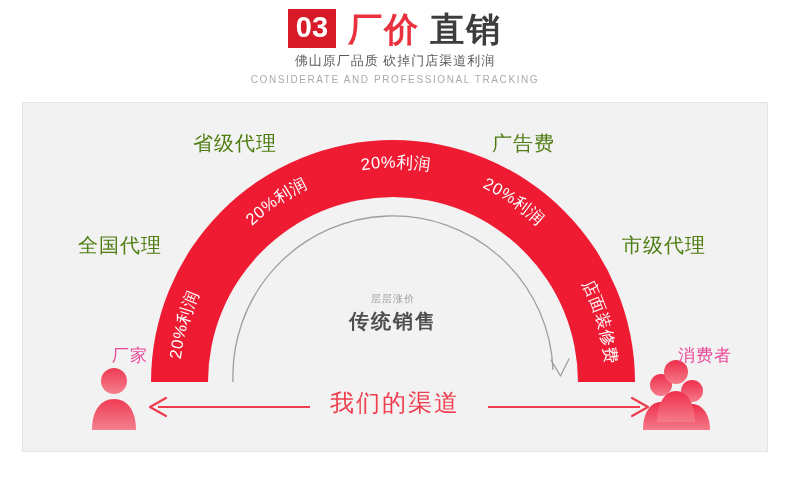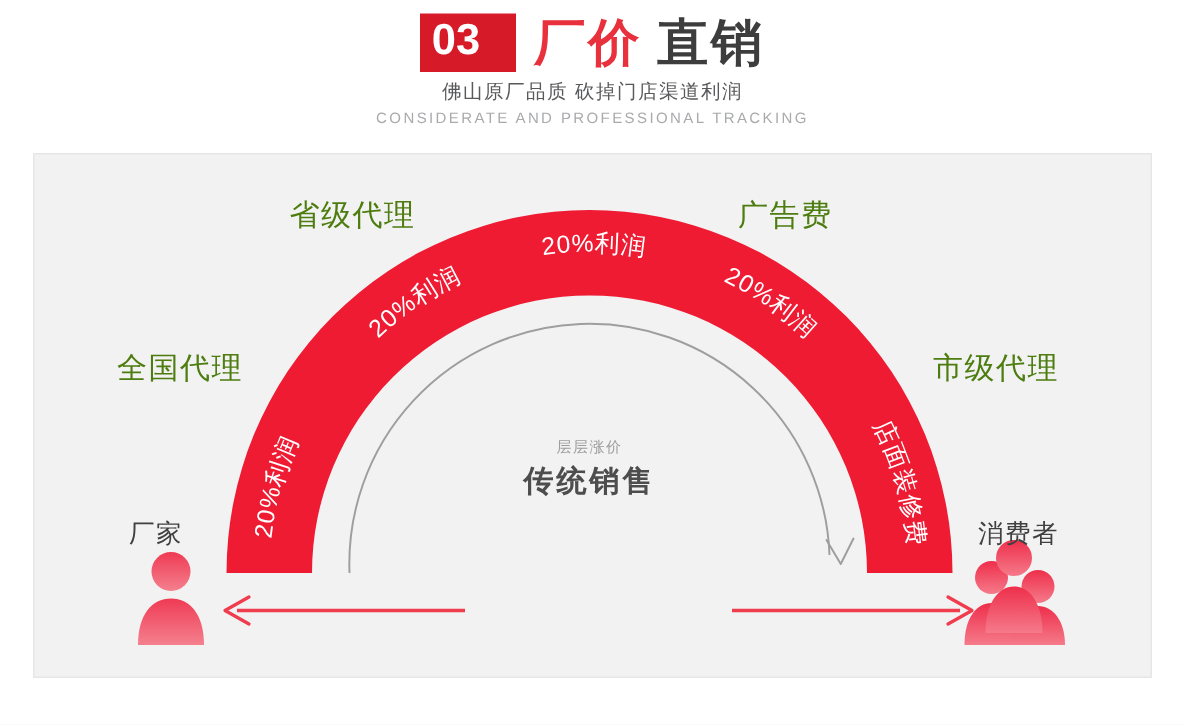--- a/index.html
+++ b/index.html
@@ -33,21 +33,21 @@
     align-items: center;
     justify-content: center;
     gap: 12px;
   }
   .badge-num {
     background: #d71a28;
     color: #ffffff;
     font-size: 29px;
     font-weight: bold;
     line-height: 1;
-    padding: 4px 24px 6px 8px;
+    padding: 4px 8px 6px 8px;
     letter-spacing: 0px;
     font-family: "Liberation Sans", sans-serif;
   }
   .title-red {
     color: #e8313c;
     font-size: 34px;
     font-weight: bold;
     letter-spacing: 2px;
     line-height: 1;
   }
@@ -139,23 +139,24 @@
   .center-en {
     font-size: 8.5px;
     color: #cfcfcf;
     letter-spacing: 1.3px;
     margin-top: 3px;
   }
 
   .endcap-label {
     position: absolute;
     font-size: 17px;
-    color: #404040;
+    color: #ec4899;
     white-space: nowrap;
     letter-spacing: 1px;
+    margin-left: 26px;
   }
   .lbl-changjia { left: 86px;  top: 344px; }
   .lbl-xiaofei  { left: 652px; top: 344px; }
 
   .bottom-block {
     position: absolute;
     left: 295px;
     top: 388px;
     width: 200px;
     text-align: center;
@@ -278,13 +279,14 @@
 
 <div class="center-block">
   <div class="center-small">层层涨价</div>
   <div class="center-big">传统销售</div>
 </div>
 
 <div class="endcap-label lbl-changjia">厂家</div>
 <div class="endcap-label lbl-xiaofei">消费者</div>
 
 <div class="bottom-block">
+  <div class="bottom-big">我们的渠道</div>
 </div>
 
 </body></html>

